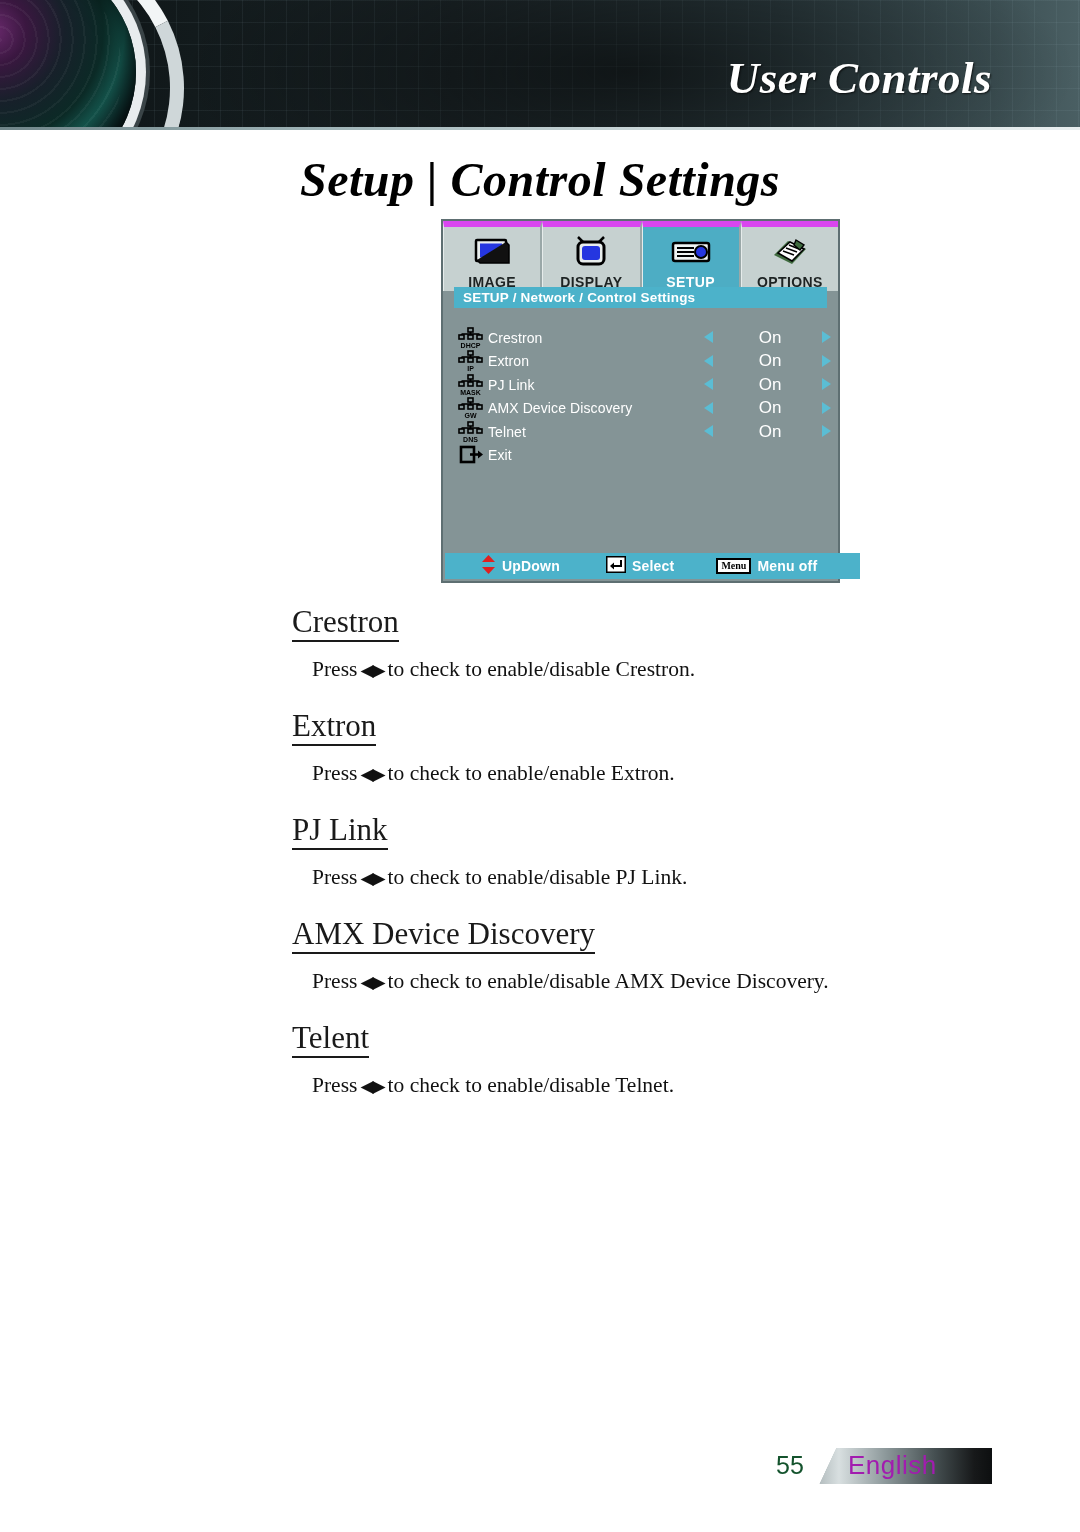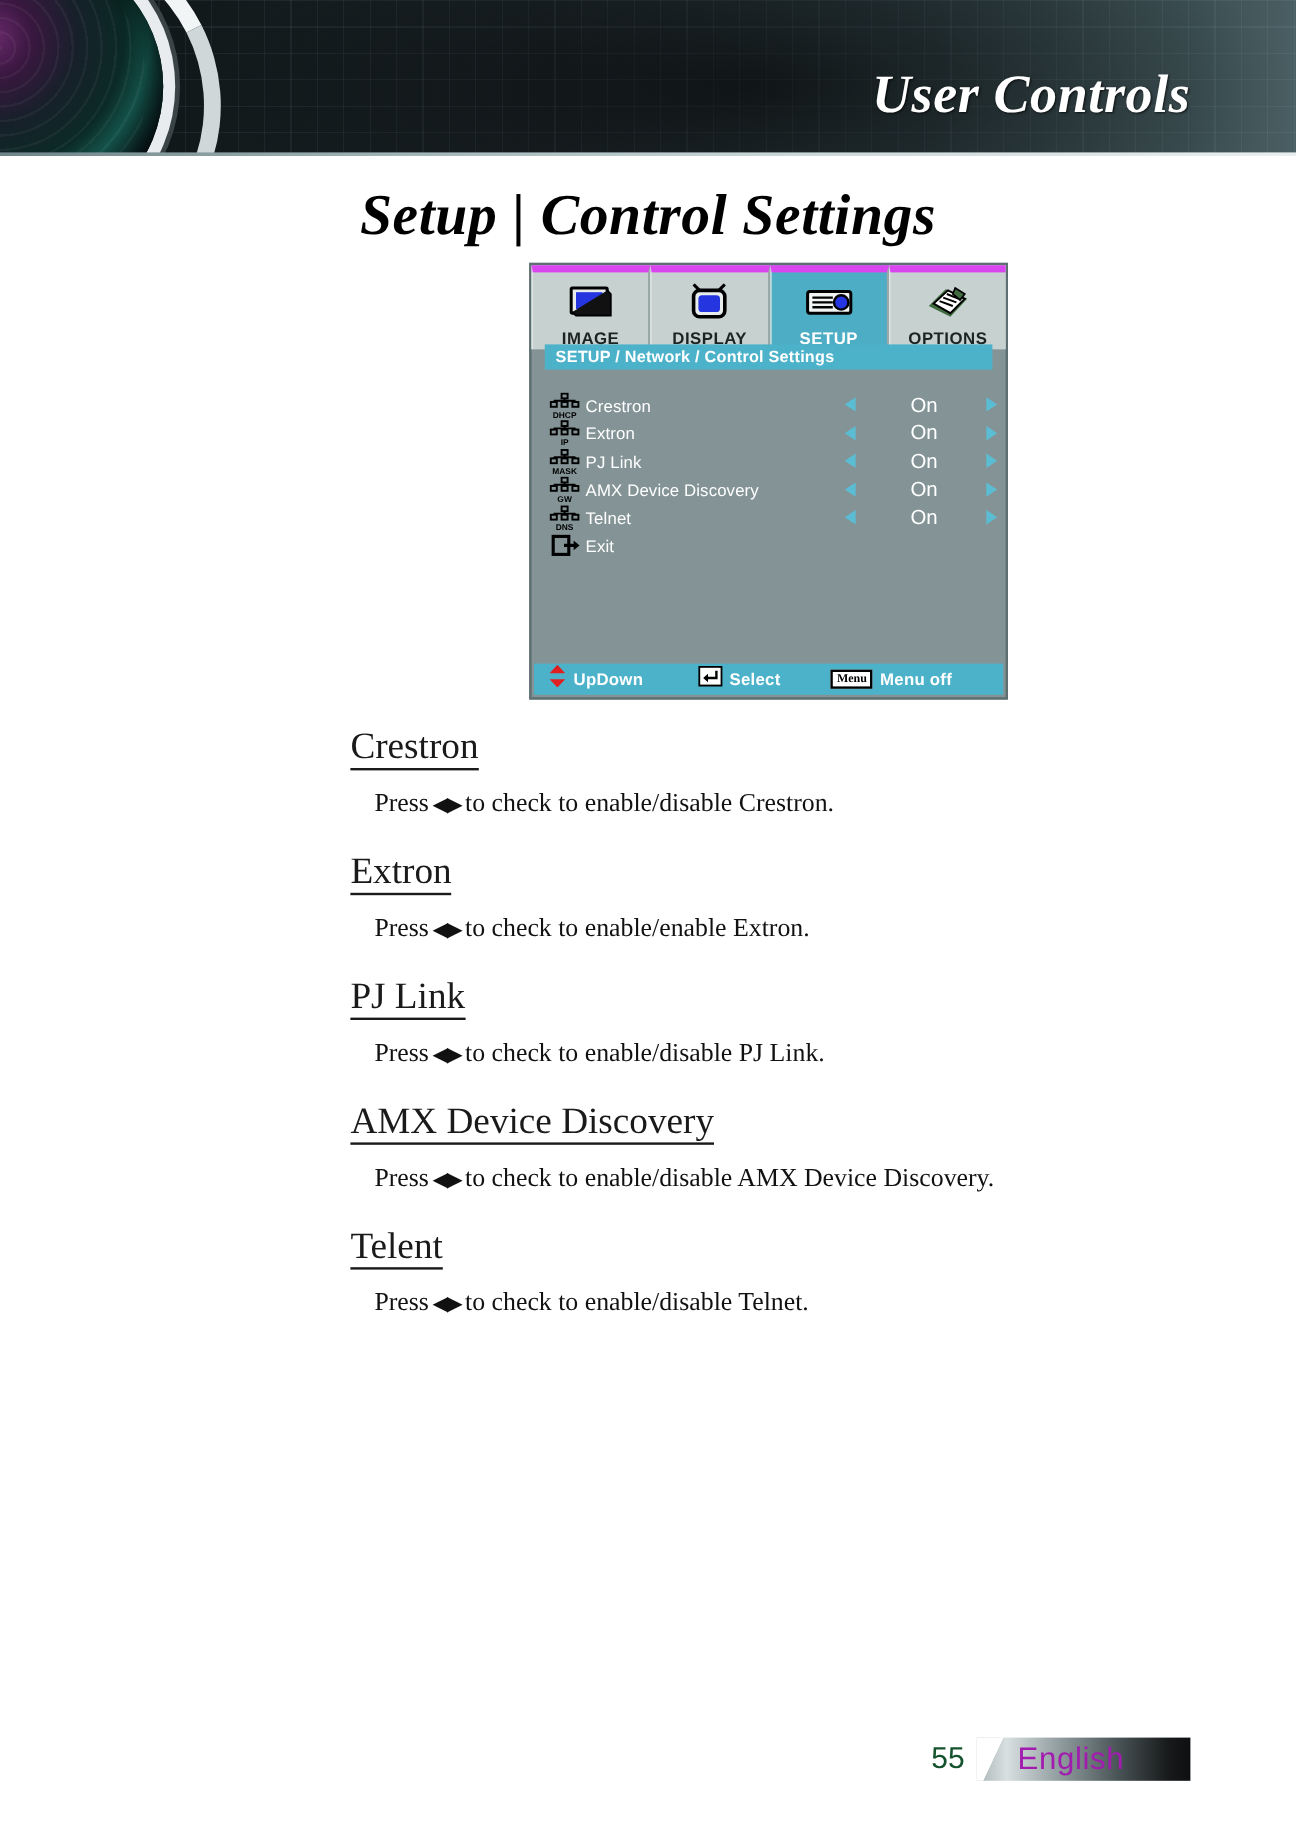--- a/index.html
+++ b/index.html
@@ -226,20 +226,21 @@
 
   .osd-status {
     position: absolute;
     left: 2px;
     bottom: 2px;
     width: 391px;
     height: 26px;
     background: #4cb2ca;
     display: flex;
     align-items: center;
+    padding-left: 24px;
   }
   .status-item {
     display: flex;
     align-items: center;
     white-space: nowrap;
   }
   .status-text {
     font-family: "Liberation Sans", sans-serif;
     font-weight: bold;
     font-size: 14px;

